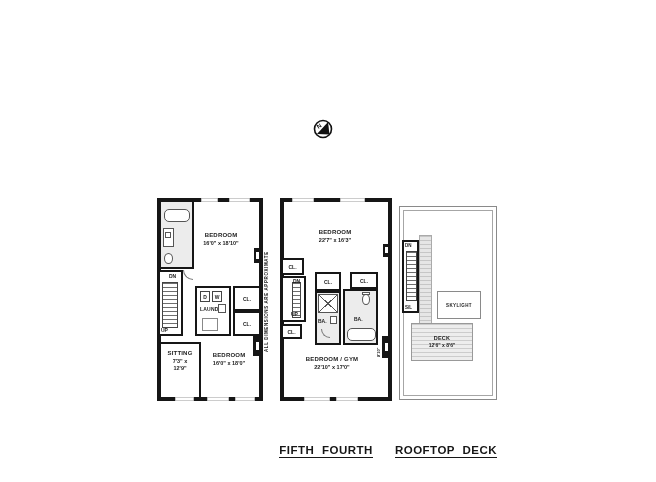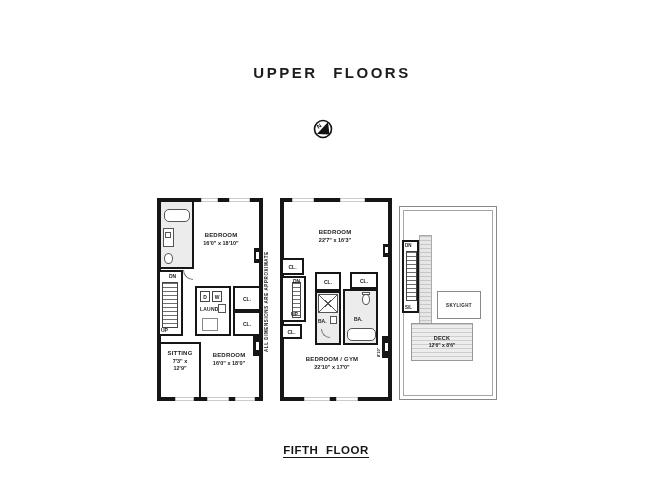--- a/index.html
+++ b/index.html
@@ -53,21 +53,20 @@
                letter-spacing:0.5px;word-spacing:4px;color:#161616;}
   .floor-label span{display:inline-block;border-bottom:1.6px solid #161616;padding-bottom:1px;}
   .dwbox{position:absolute;border:1px solid #444;background:#fff;box-sizing:border-box;
          display:flex;align-items:center;justify-content:center;font-size:5px;font-weight:bold;}
 </style>
 </head>
 <body>
 
 <div id="canvas">
 
-  <div id="title" class="abs">UPPER FLOORS</div>
 
   <svg class="abs" style="left:312px;top:118px;" width="22" height="22" viewBox="0 0 22 22">
     <circle cx="11" cy="11" r="8.5" fill="#fff" stroke="#111" stroke-width="1.6"></circle>
     <path d="M5 16 L16 4 L17.5 16.5 Z" fill="#111"></path>
     <text x="6.2" y="10.5" font-size="6" font-weight="bold" fill="#111" transform="rotate(-35 7 10)">N</text>
   </svg>
 
   <div class="plan" style="left:157px;top:198px;width:106px;height:203px;">
 
     <div class="window" style="left:40px;top:-4px;width:17px;height:4px;"></div>
@@ -214,16 +213,19 @@
 
     <div class="deck" style="left:11px;top:116px;width:62px;height:38px;">
       <div class="room-label" style="position:static;">
         <div class="rname" style="font-size:5.5px;">DECK</div>
         <div class="rdims" style="font-size:5px;">12'6" x 8'6"</div>
       </div>
     </div>
   </div>
 
   <div class="floor-label" style="left:270px;width:112px;">
-    <span>FIFTH FLOOR</span>
+    <span>FIFTH FOURTH</span>
+  </div>
+  <div class="floor-label" style="left:390px;width:112px;">
+    <span>ROOFTOP DECK</span>
   </div>
 
 </div>
 
 </body></html>

